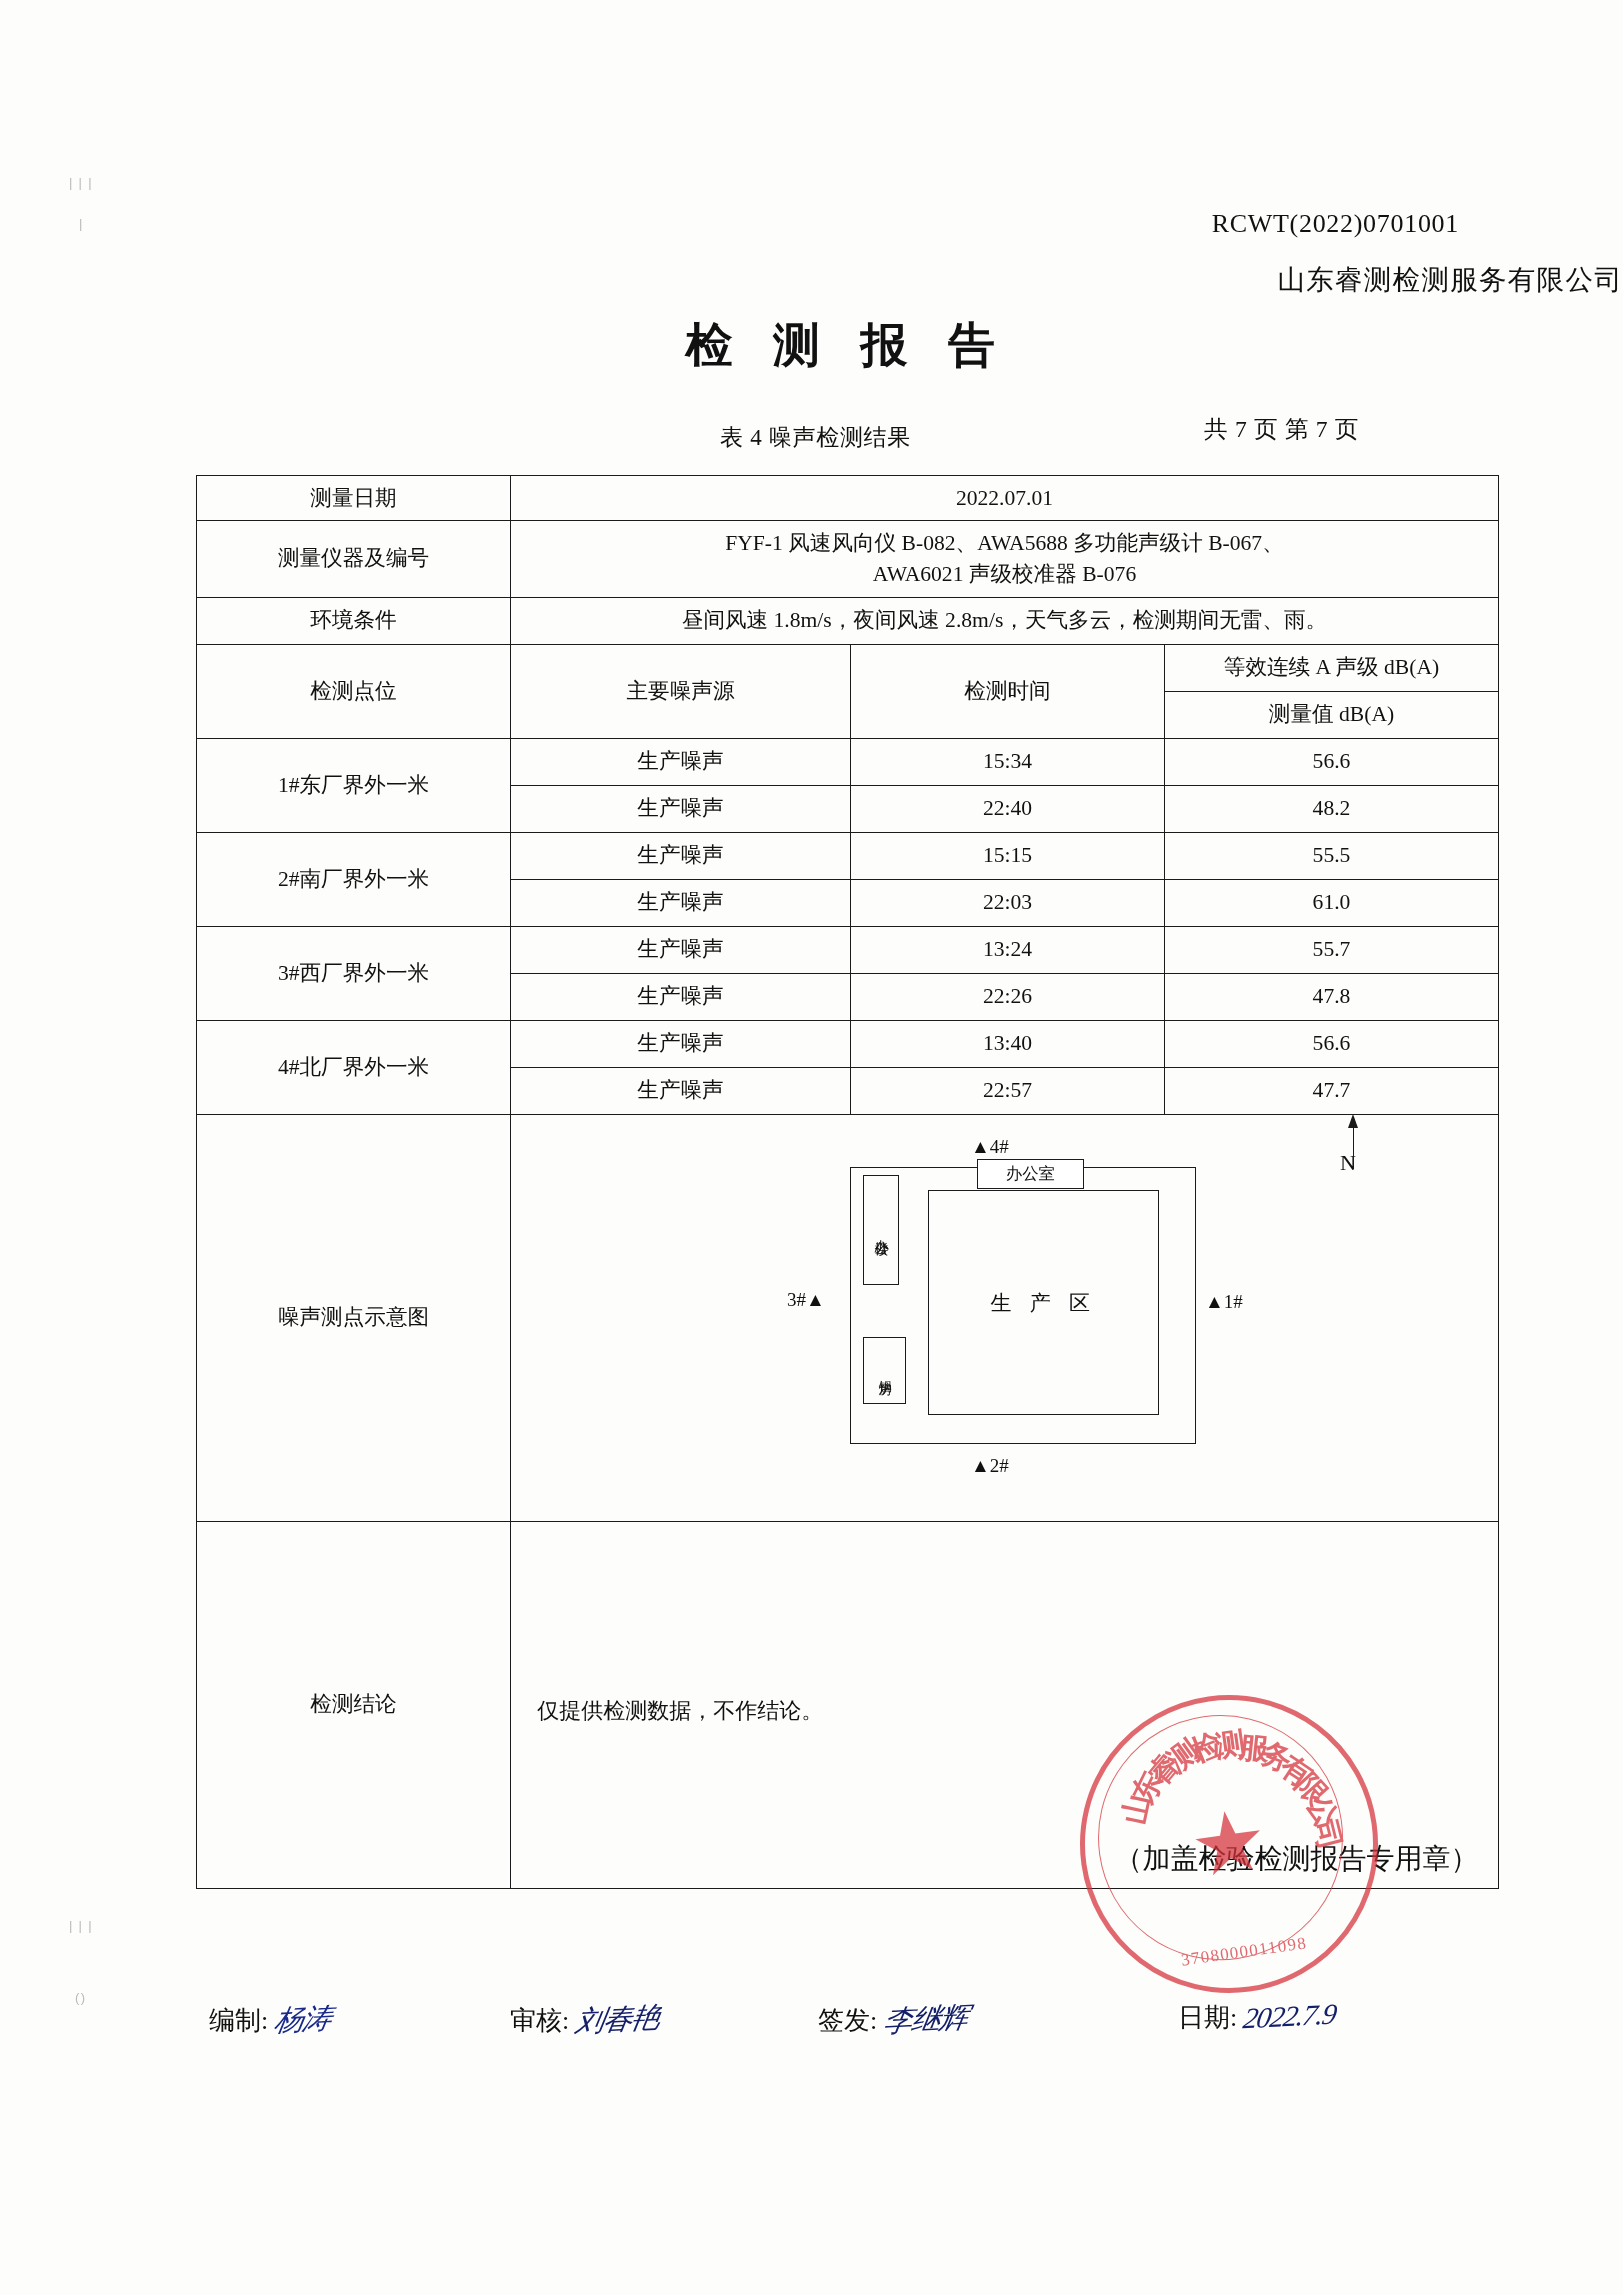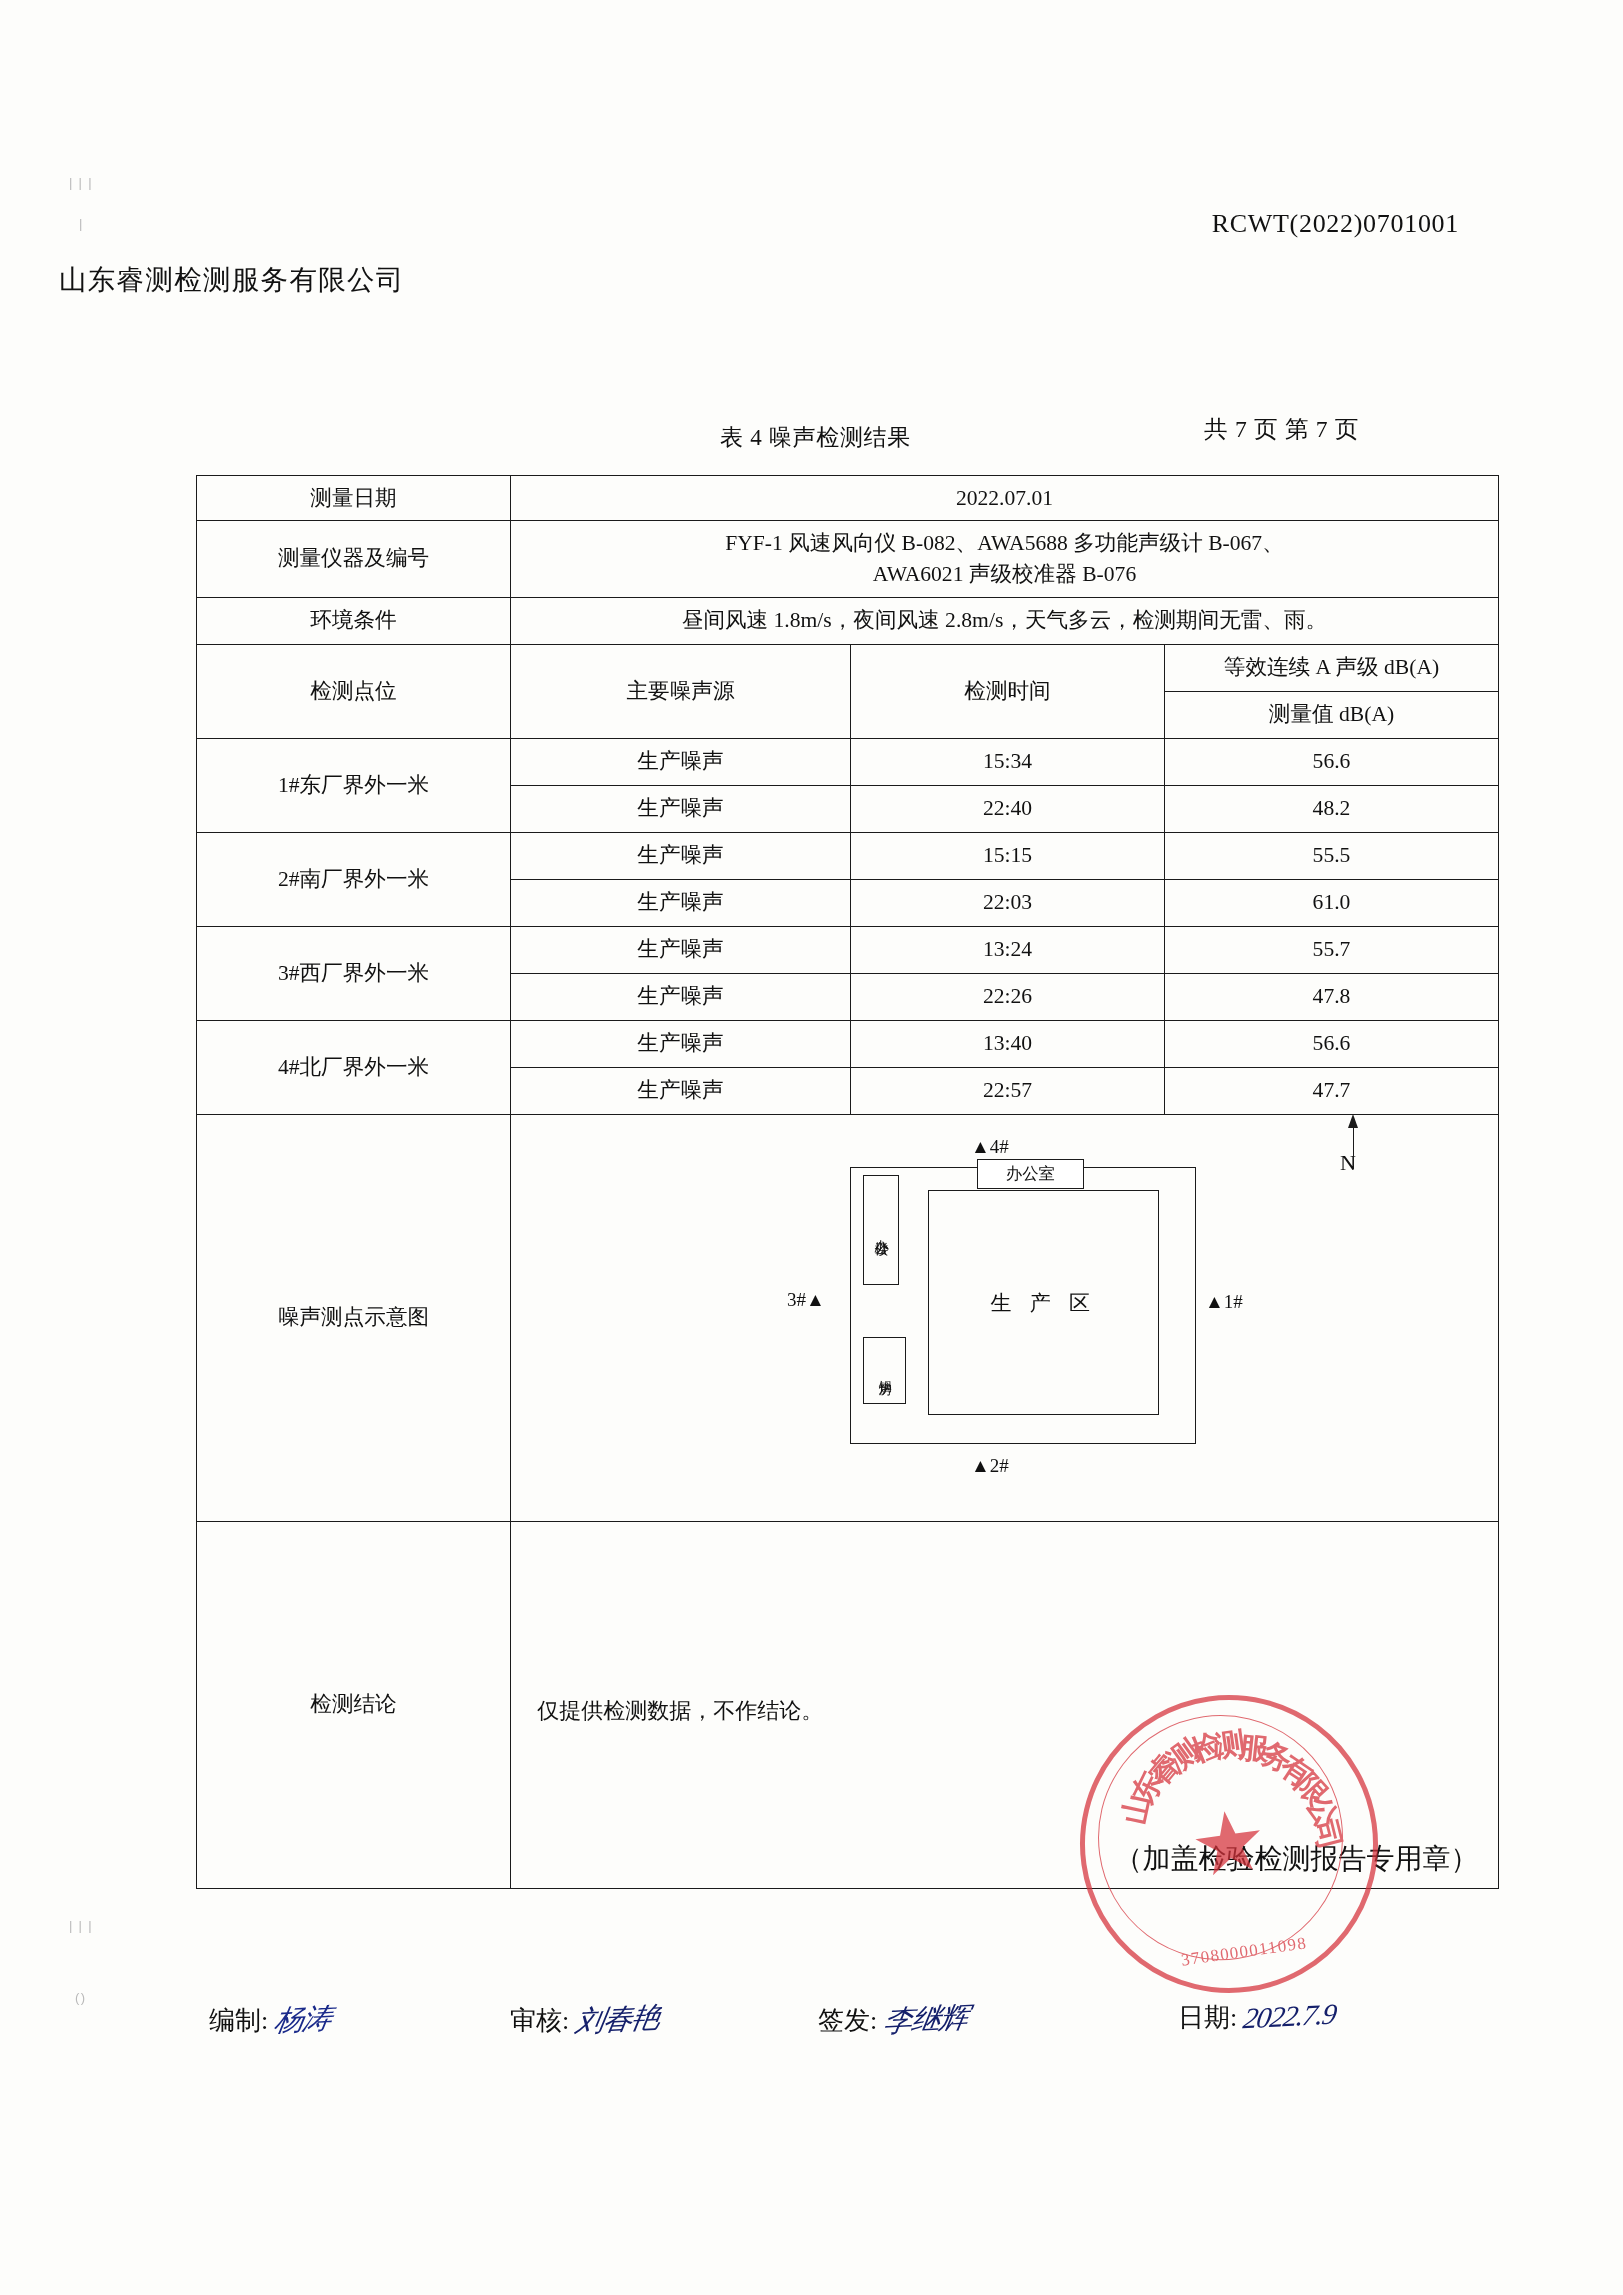--- a/index.html
+++ b/index.html
@@ -30,24 +30,23 @@
     position: absolute;
     top: 209px;
     right: 164px;
     font-size: 26px;
     letter-spacing: 0.7px;
   }
   .company {
     position: absolute;
     top: 262px;
     left: 0; right: 0;
-    text-align: left;
+    text-align: right;
     font-size: 27.5px;
     letter-spacing: 1.3px;
-    padding-left: 59px;
   }
   .big-title {
     position: absolute;
     top: 314px;
     left: 0; right: 0;
     text-align: center;
     font-size: 47px;
     font-weight: bold;
     letter-spacing: 14.4px;
     padding-left: 72px;
@@ -269,20 +268,21 @@
 
 <div class="page">
 
   <div class="scan-mark" style="top:175px;left:69px;">|  |  |</div>
   <div class="scan-mark" style="top:216px;left:79px;">|</div>
   <div class="scan-mark" style="top:1918px;left:69px;">|  |  |</div>
   <div class="scan-mark" style="top:1990px;left:75px;">()</div>
 
   <div class="doc-no">RCWT(2022)0701001</div>
   <div class="company">山东睿测检测服务有限公司</div>
+  <div class="big-title">检 测 报 告</div>
   <div class="table-caption">表 4  噪声检测结果</div>
   <div class="page-count">共 7 页   第 7 页</div>
 
   <table class="report">
     <colgroup>
       <col style="width:314px">
       <col style="width:340px">
       <col style="width:314px">
       <col style="width:334px">
     </colgroup>

